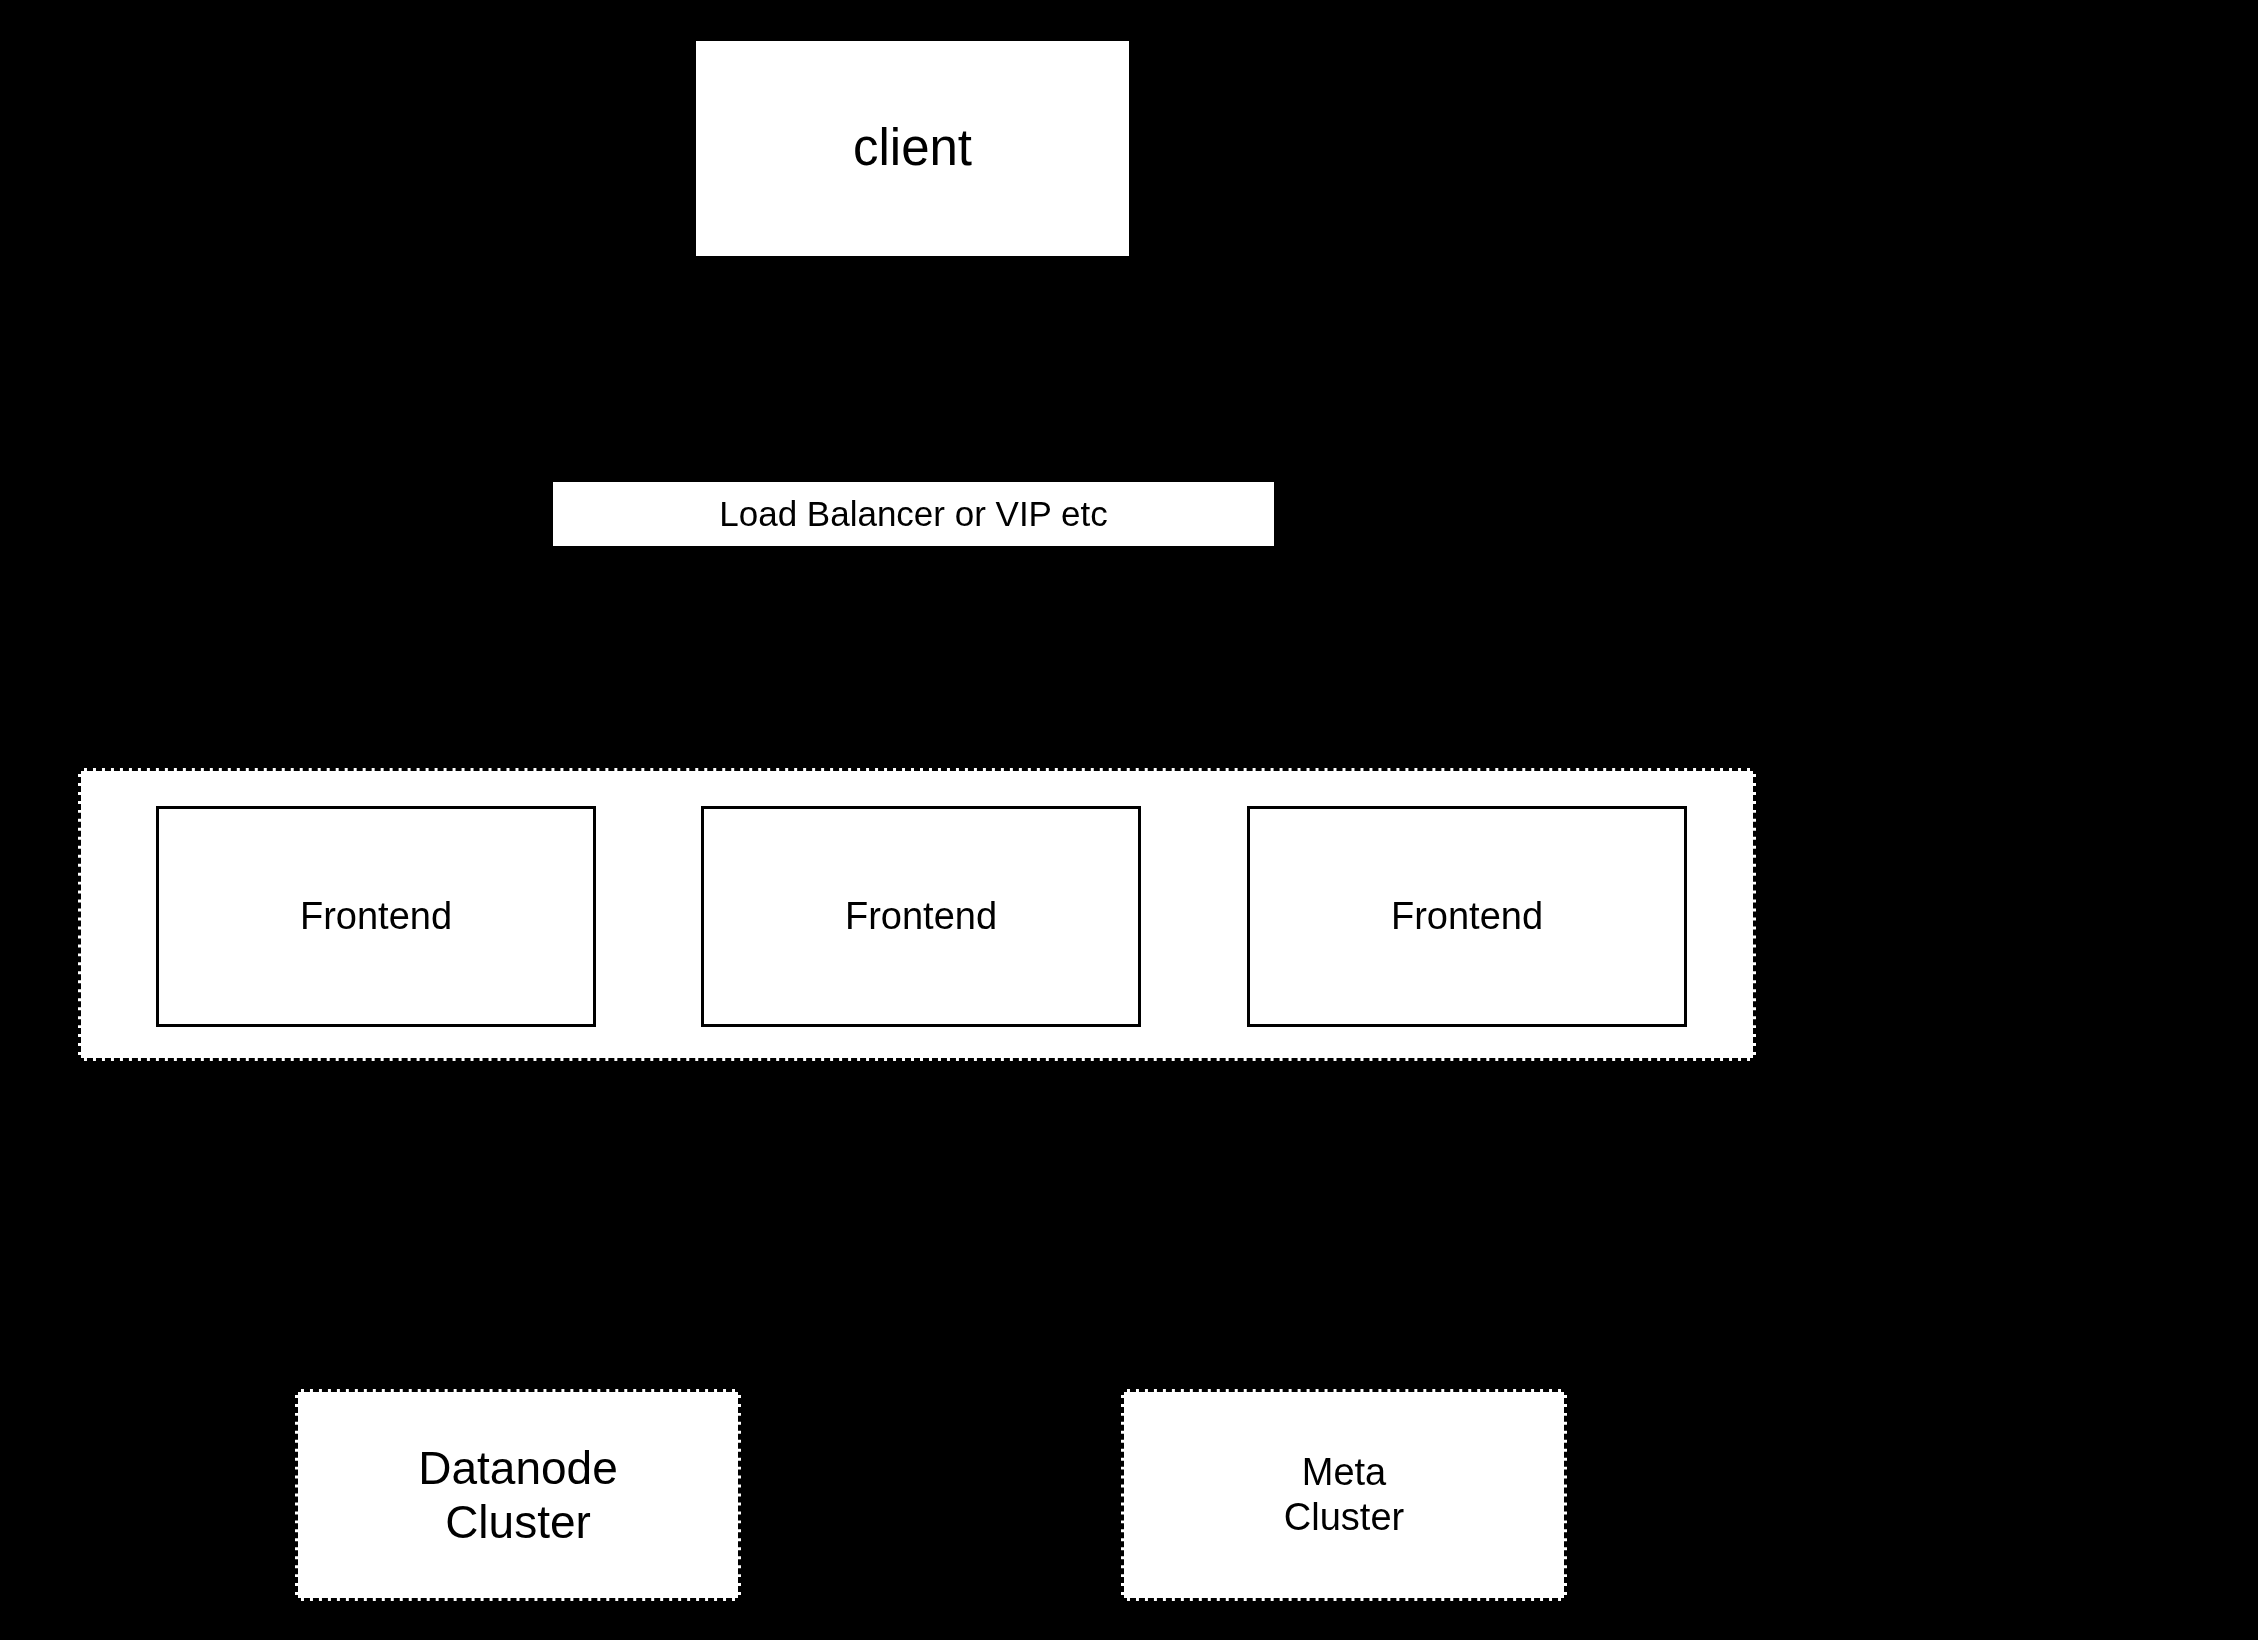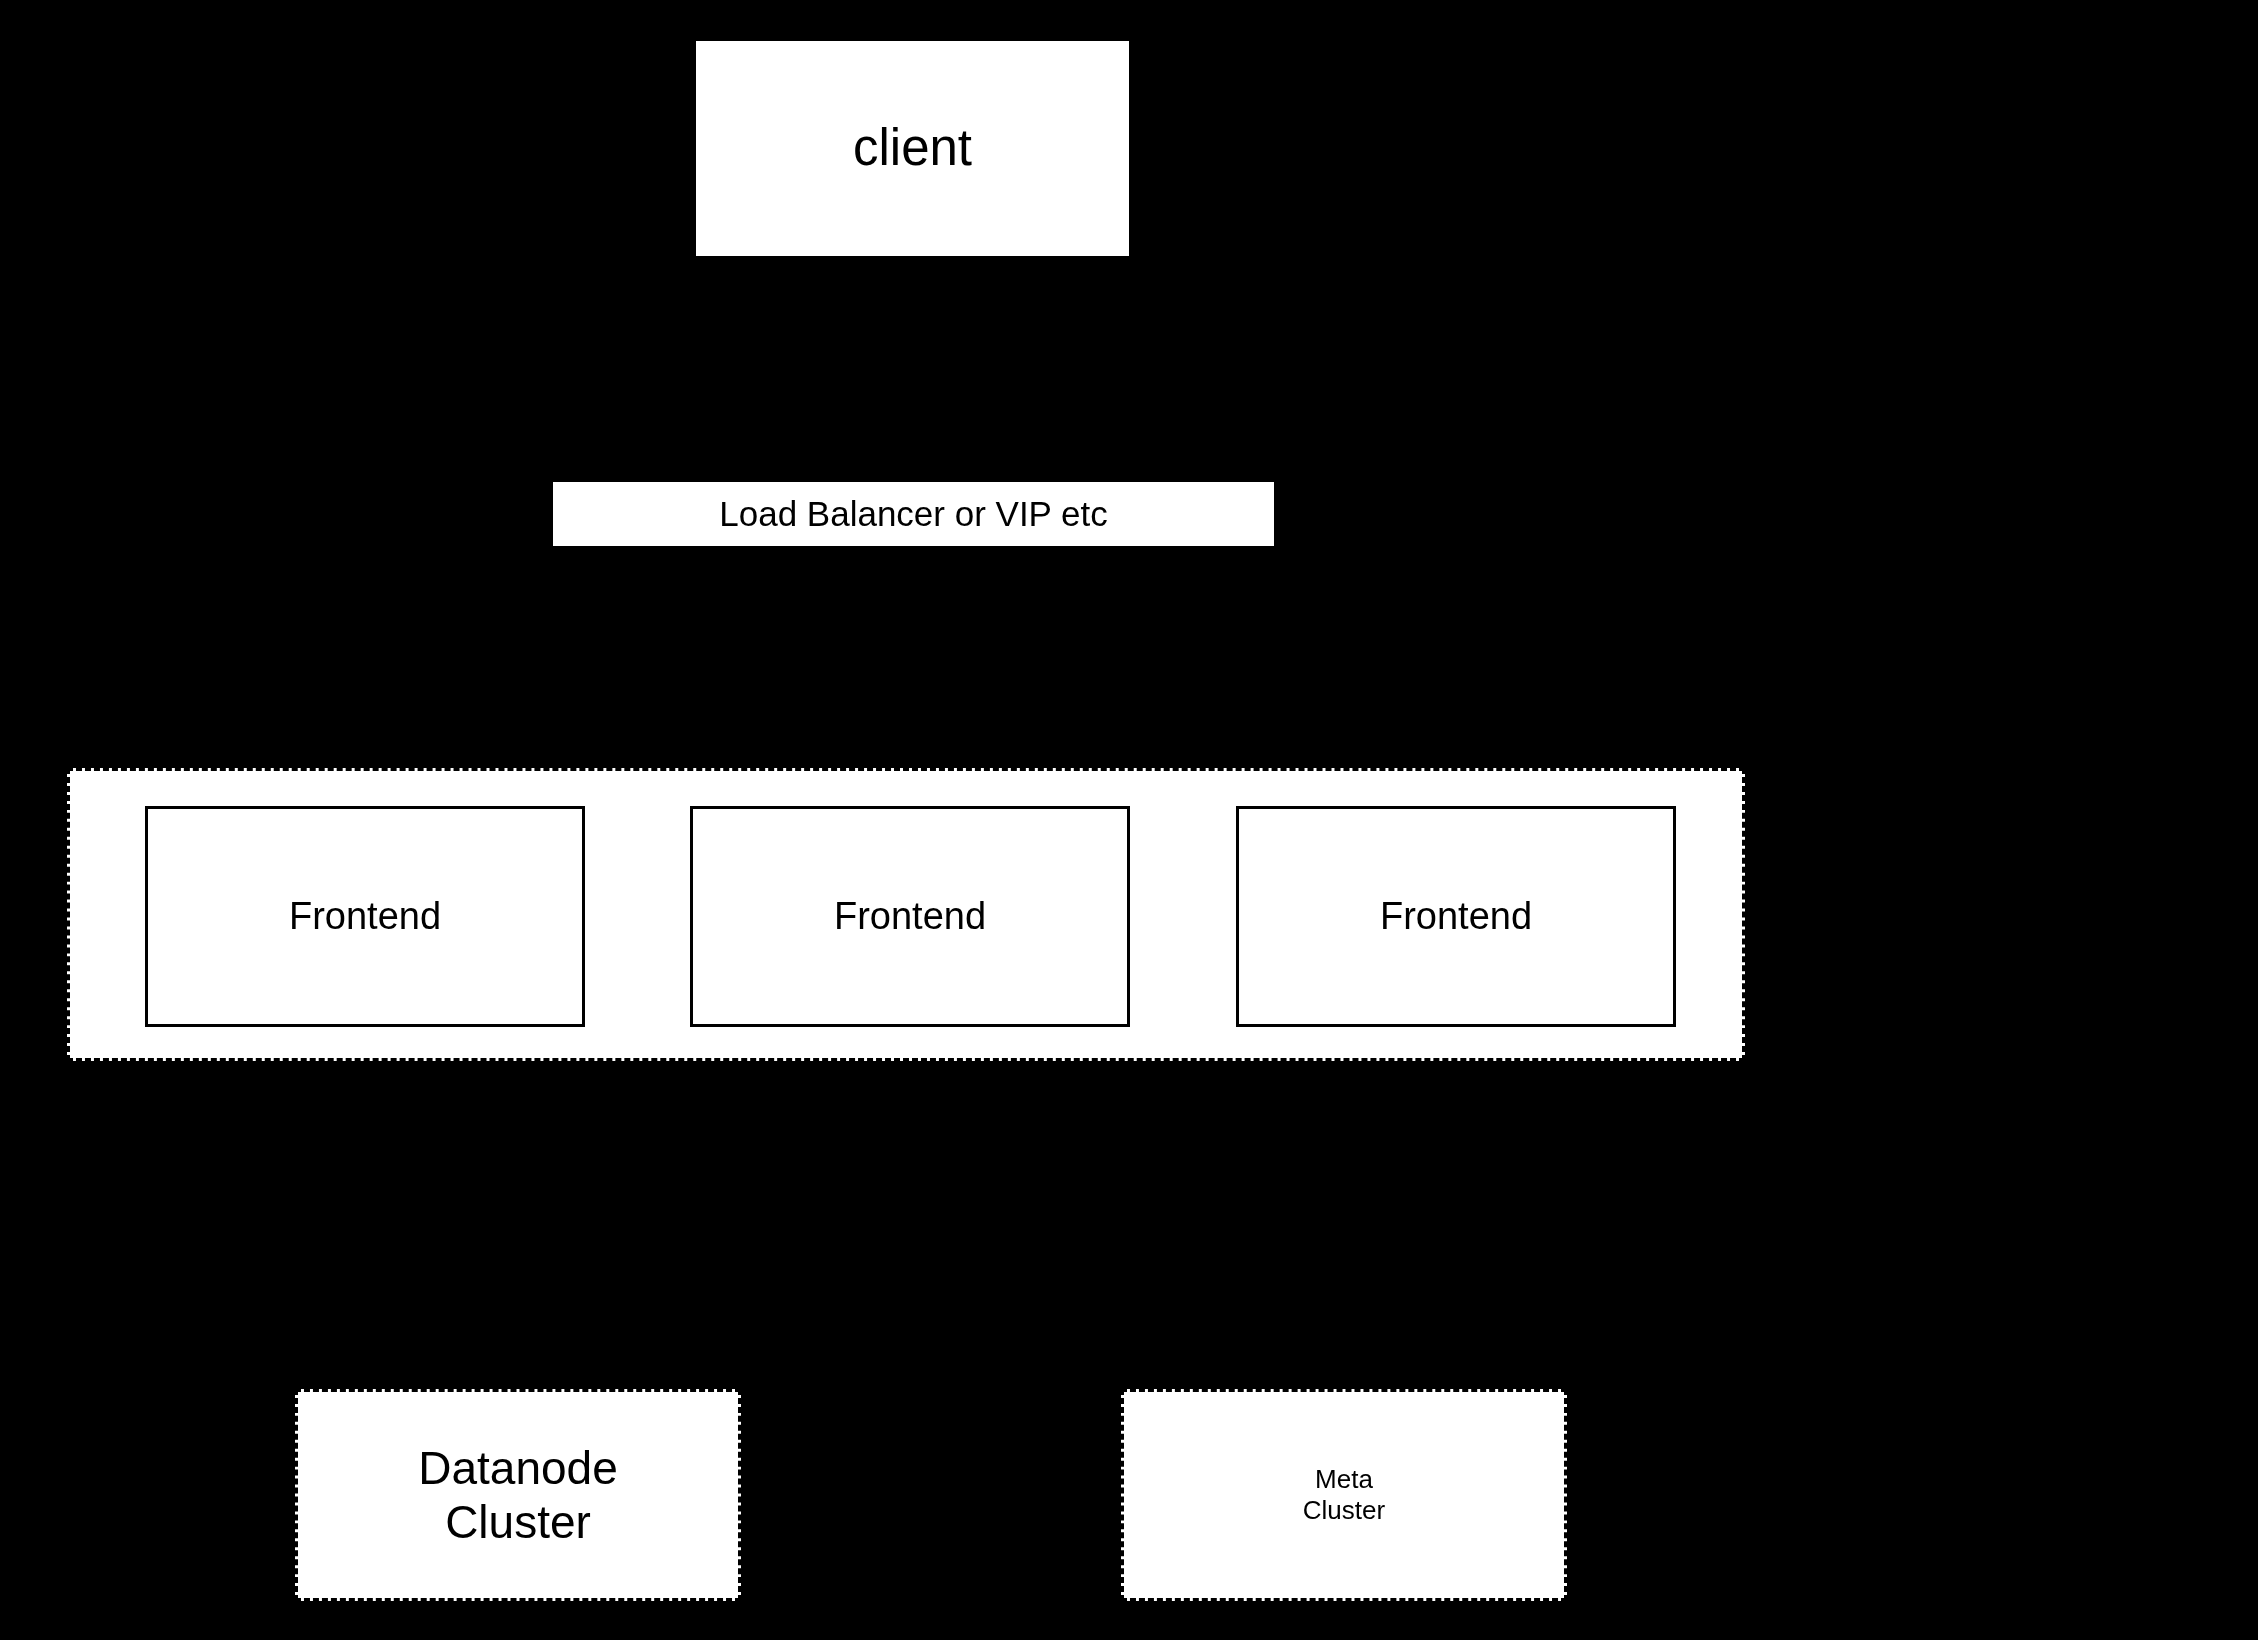--- a/index.html
+++ b/index.html
@@ -54,21 +54,21 @@
     left: 696px;  top: 41px;
     width: 433px; height: 215px;
     font-size: 51px;
   }
   #node-load-balancer {
     left: 553px;  top: 482px;
     width: 721px; height: 64px;
     font-size: 35px;
   }
   #group-frontend {
-    left: 67px;   top: 768px;
+    left: 78px;   top: 768px;
     width: 1678px; height: 293px;
     padding: 0;
     display: block;
   }
   .node--frontend {
     top: 35px;
     width: 440px;
     height: 221px;
     font-size: 38px;
   }
@@ -77,21 +77,21 @@
   #node-frontend-2 { left: 1166px; }
 
   #node-datanode-cluster {
     left: 295px;  top: 1389px;
     width: 446px; height: 212px;
     font-size: 46px;
   }
   #node-meta-cluster {
     left: 1121px; top: 1389px;
     width: 446px; height: 212px;
-    font-size: 26px;
+    font-size: 38px;
   }
 
   
   .edge {
     position: absolute;
     background: #000000;
   }
 </style>
 </head>
 <body>

